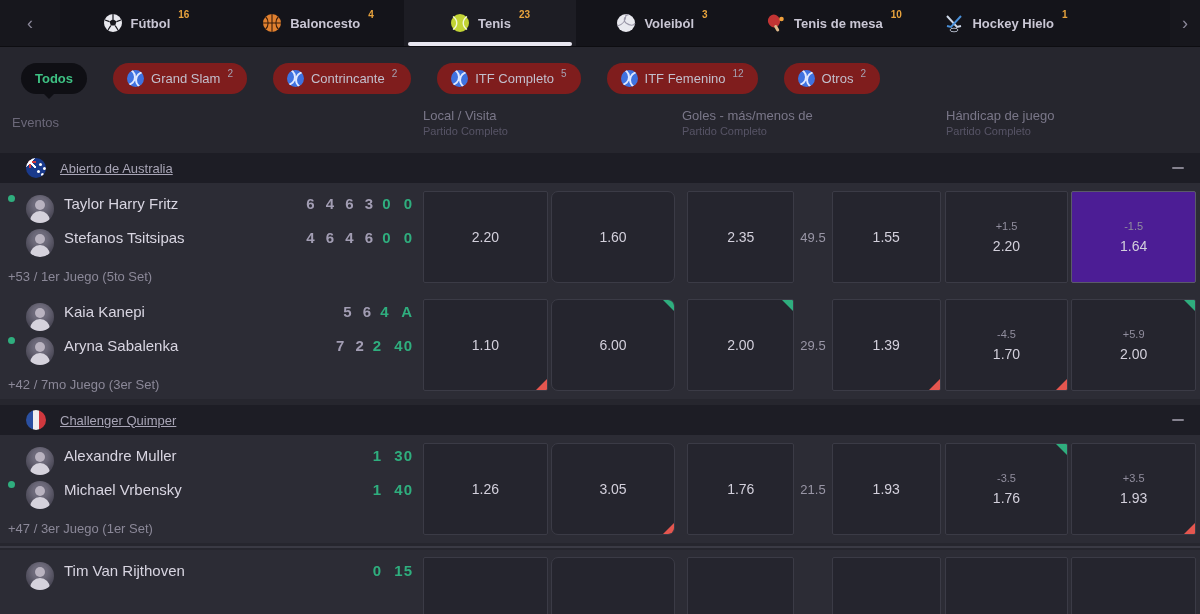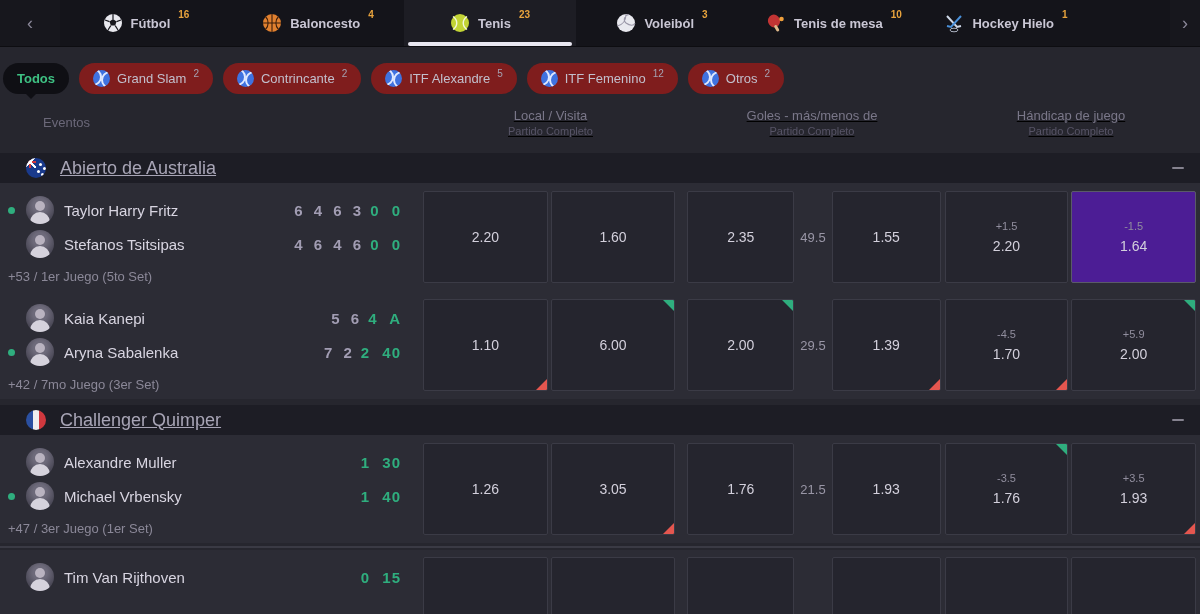--- a/index.html
+++ b/index.html
@@ -17,69 +17,69 @@
     position:relative; cursor:pointer; }
   .tab.active { background:#1d1d24; }
   .tab.active::after { content:""; position:absolute; left:4px; right:4px; bottom:0; height:4px;
     background:#e9e7f1; border-radius:2px; }
   .tab .tlabel { color:#c9c6d4; font-size:13px; font-weight:bold;text-align:center; }
   .tab .badge { color:#e8a33d; font-size:10px; font-weight:bold; position:relative; top:-9px; }
   .ticon { width:20px; height:20px; flex:0 0 auto; }
   .spacer { flex:1; }
 
   
-  .chips { display:flex; gap:10px; padding:16px 0 10px 3px; align-items:flex-start; }
+  .chips { display:flex; gap:26px; padding:16px 0 10px 21px; align-items:flex-start; }
   .chip { height:31px; border-radius:16px; background:#7f1d1d; display:flex; align-items:center;
     gap:7px; padding:0 14px; color:#c2bfcc; font-size:13px; cursor:pointer; position:relative; }
   .chip .count { font-size:10px; color:#a5a2b2; position:relative; top:-5px; }
   .chip.all { background:#0f0f14; color:#3ec183; font-weight:bold; }
   .chip.all::after { content:""; position:absolute; left:22px; bottom:-5px;
     border-left:6px solid transparent; border-right:6px solid transparent; border-top:6px solid #0f0f14; }
   .chip-ball { width:17px; height:17px; border-radius:50%; background:#3f72e0; position:relative; overflow:hidden; flex:0 0 auto; }
   .chip-ball::before, .chip-ball::after { content:""; position:absolute; width:14px; height:14px;
     border:2px solid #dfe8ff; border-radius:50%; }
   .chip-ball::before { left:-9px; top:-2px; }
   .chip-ball::after { right:-9px; bottom:-2px; }
 
   
   .colheads { display:flex; align-items:flex-end; padding:4px 0 10px 0; }
-  .events-label { flex:1; color:#6b6879; font-size:13px; padding-left:12px; align-self:center;margin-left:31px; }
+  .events-label { flex:1; color:#6b6879; font-size:13px; padding-left:12px; align-self:center; }
   .odds-heads { width:773px; margin-right:4px; display:flex; }
-  .ohead { text-align:center;text-decoration:underline; }
+  .ohead { text-align:left; }
   .ohead .t { color:#7a7789; font-size:13px; }
   .ohead .s { color:#575466; font-size:11px; margin-top:2px; }
   .oh1 { width:255px; }
   .oh2 { width:260px; margin-left:4px; }
   .oh3 { width:250px; margin-left:4px; }
 
   
   .group { height:30px; background:#1d1d25; display:flex; align-items:center; padding:0 14px 0 26px;
     margin-top:6px; }
   .group:first-of-type { margin-top:8px; }
-  .gtitle { color:#a8a5b6; font-size:18px; text-decoration:underline; margin-left:14px; cursor:pointer; }
+  .gtitle { color:#a8a5b6; font-size:13px; text-decoration:underline; margin-left:14px; cursor:pointer; }
   .gcollapse { margin-left:auto; width:16px; height:16px; display:flex; align-items:center;
     justify-content:center; cursor:pointer; }
   .gcollapse::before { content:""; width:12px; height:2px; background:#85828f; border-radius:1px; }
   .flag { width:20px; height:20px; border-radius:50%; flex:0 0 auto; position:relative; overflow:hidden; }
   .flag.australia { background:#1a3a8c; }
   .flag.australia::before { content:""; position:absolute; left:-2px; top:-2px; width:12px; height:12px;
     background:
       linear-gradient(45deg, transparent 44%, #fff 44% 56%, transparent 56%),
       linear-gradient(-45deg, transparent 44%, #fff 44% 56%, transparent 56%),
       linear-gradient(0deg, transparent 40%, #d0383e 40% 60%, transparent 60%),
       linear-gradient(90deg, transparent 40%, #d0383e 40% 60%, transparent 60%);
   }
   .flag.australia::after { content:""; position:absolute; right:4px; top:5px; width:3px; height:3px;
     border-radius:50%; background:#fff; box-shadow:-2px 7px 0 #fff, 4px 4px 0 #fff, 2px 10px 0 #fff; }
   .flag.france { background:linear-gradient(90deg, #2a4fa0 0 34%, #efefef 34% 66%, #d0383e 66% 100%); }
 
   
   .match { background:#2c2c35; display:flex; padding:7px 0 7px 0; }
   .match .left { flex:1; position:relative; padding:1px 6px 0 0; }
-  .prow { display:flex; align-items:center; height:30px; margin:4px 16px 4px 0; }
+  .prow { display:flex; height:30px; margin:4px 4px 4px 0; }
   .serve { width:7px; height:7px; border-radius:50%; background:#2fae7e; margin:0 11px 0 8px;
     flex:0 0 auto; opacity:0; }
   .serve.on { opacity:1; }
   .avatar { width:28px; height:28px; border-radius:50%; flex:0 0 auto; overflow:hidden;
     background:radial-gradient(circle at 50% 35%, #6d6a7a 0 30%, #4a4856 70%); position:relative; }
   .avatar::before { content:""; position:absolute; left:9px; top:5px; width:10px; height:10px;
     border-radius:50%; background:#b9b3c0; }
   .avatar::after { content:""; position:absolute; left:4px; top:16px; width:20px; height:14px;
     border-radius:10px 10px 0 0; background:#d5d2dc; }
   .pname { color:#d8d5e1; font-size:15px; margin-left:10px; white-space:nowrap; }
@@ -92,21 +92,21 @@
   .odds { width:773px; margin-right:4px; display:flex; align-items:center;justify-content:space-between; }
   .cell { height:92px; background:#25252e; border:1px solid #3b3b46; border-radius:2px;
     display:flex; flex-direction:column; align-items:center; justify-content:center;
     color:#d3d0dc; font-size:14px; cursor:pointer; position:relative; overflow:hidden; }
   .cell .hline { color:#918e9e; font-size:11px; margin-bottom:6px; }
   .cell.up::after { content:""; position:absolute; top:0; right:0;
     border-top:11px solid #2fae7e; border-left:11px solid transparent; }
   .cell.down::after { content:""; position:absolute; bottom:0; right:0;
     border-bottom:11px solid #e4564f; border-left:11px solid transparent; }
   .cell.selected { background:#4c1d95; border-color:#5a5a68; }
-  .c-home { width:126px; } .c-away { width:126px; margin-left:3px; }
+  .c-home { width:126px; } .c-away { width:126px; margin-left:3px;border-radius:7px; }
   .c-over { width:108px; margin-left:12px; }
   .c-line { width:38px; display:flex; align-items:center; justify-content:center;
     color:#9996a6; font-size:13px; }
   .c-under { width:110px; }
   .c-hh { width:125px; margin-left:4px; } .c-ha { width:126px; margin-left:3px; }
 
   .separator { height:7px; background:#26262e; display:flex; align-items:center; }
   .separator::before { content:""; width:100%; height:2px; background:#3a3a44; }
 </style>
 </head>
@@ -186,21 +186,21 @@
       <span>Grand Slam</span>
       <span class="count">2</span>
     </div>
     <div class="chip">
       <span class="chip-ball"></span>
       <span>Contrincante</span>
       <span class="count">2</span>
     </div>
     <div class="chip">
       <span class="chip-ball"></span>
-      <span>ITF Alexandre</span>
+      <span>ITF Completo</span>
       <span class="count">5</span>
     </div>
     <div class="chip">
       <span class="chip-ball"></span>
       <span>ITF Femenino</span>
       <span class="count">12</span>
     </div>
     <div class="chip">
       <span class="chip-ball"></span>
       <span>Otros</span>

